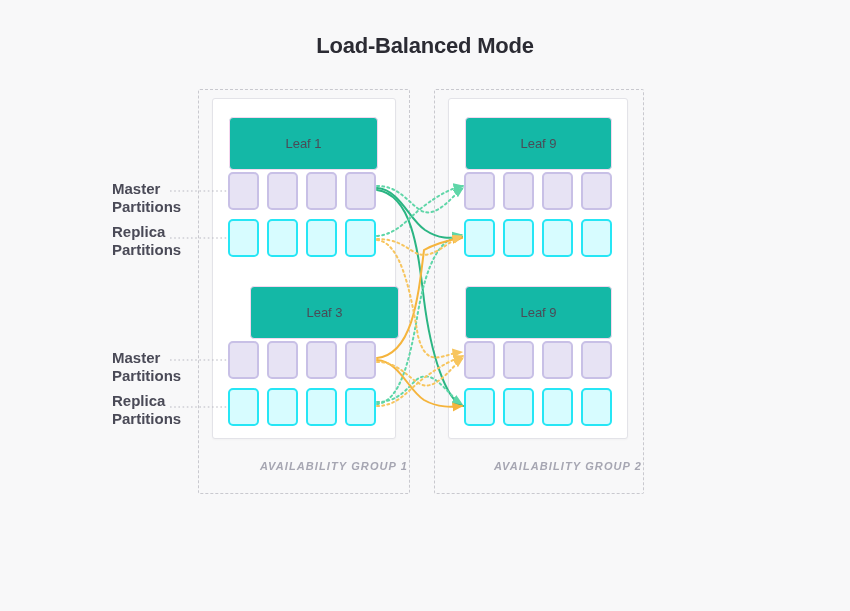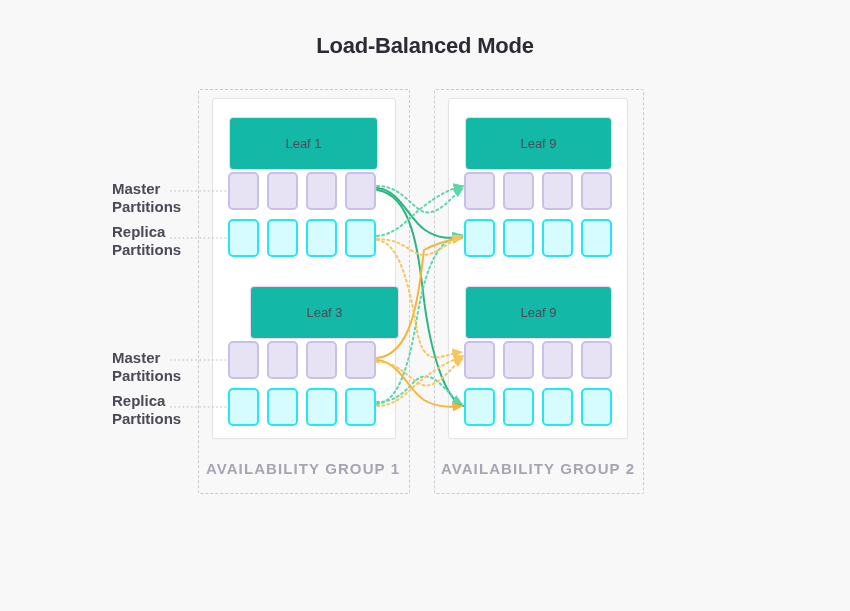--- a/index.html
+++ b/index.html
@@ -22,25 +22,26 @@
 
   
   .ag-dashed{
     position:absolute;
     border:1px dashed #c9c9cf;
     border-radius:2px;
     background:transparent;
   }
   .ag-label{
     position:absolute;
-    text-align:center;
-    font-size:15px;font-weight:bold;
+    text-align:right;
+    font-size:11px;font-weight:bold;
     letter-spacing:1.1px;
     color:#a6a6b2;
     text-transform:uppercase;
+    font-style:italic;
   }
 
   
   .ag-card{
     position:absolute;
     background:#ffffff;
     border:1px solid #e3e3e8;
     border-radius:3px;
     box-shadow:0 1px 2px rgba(0,0,0,0.03);
   }

